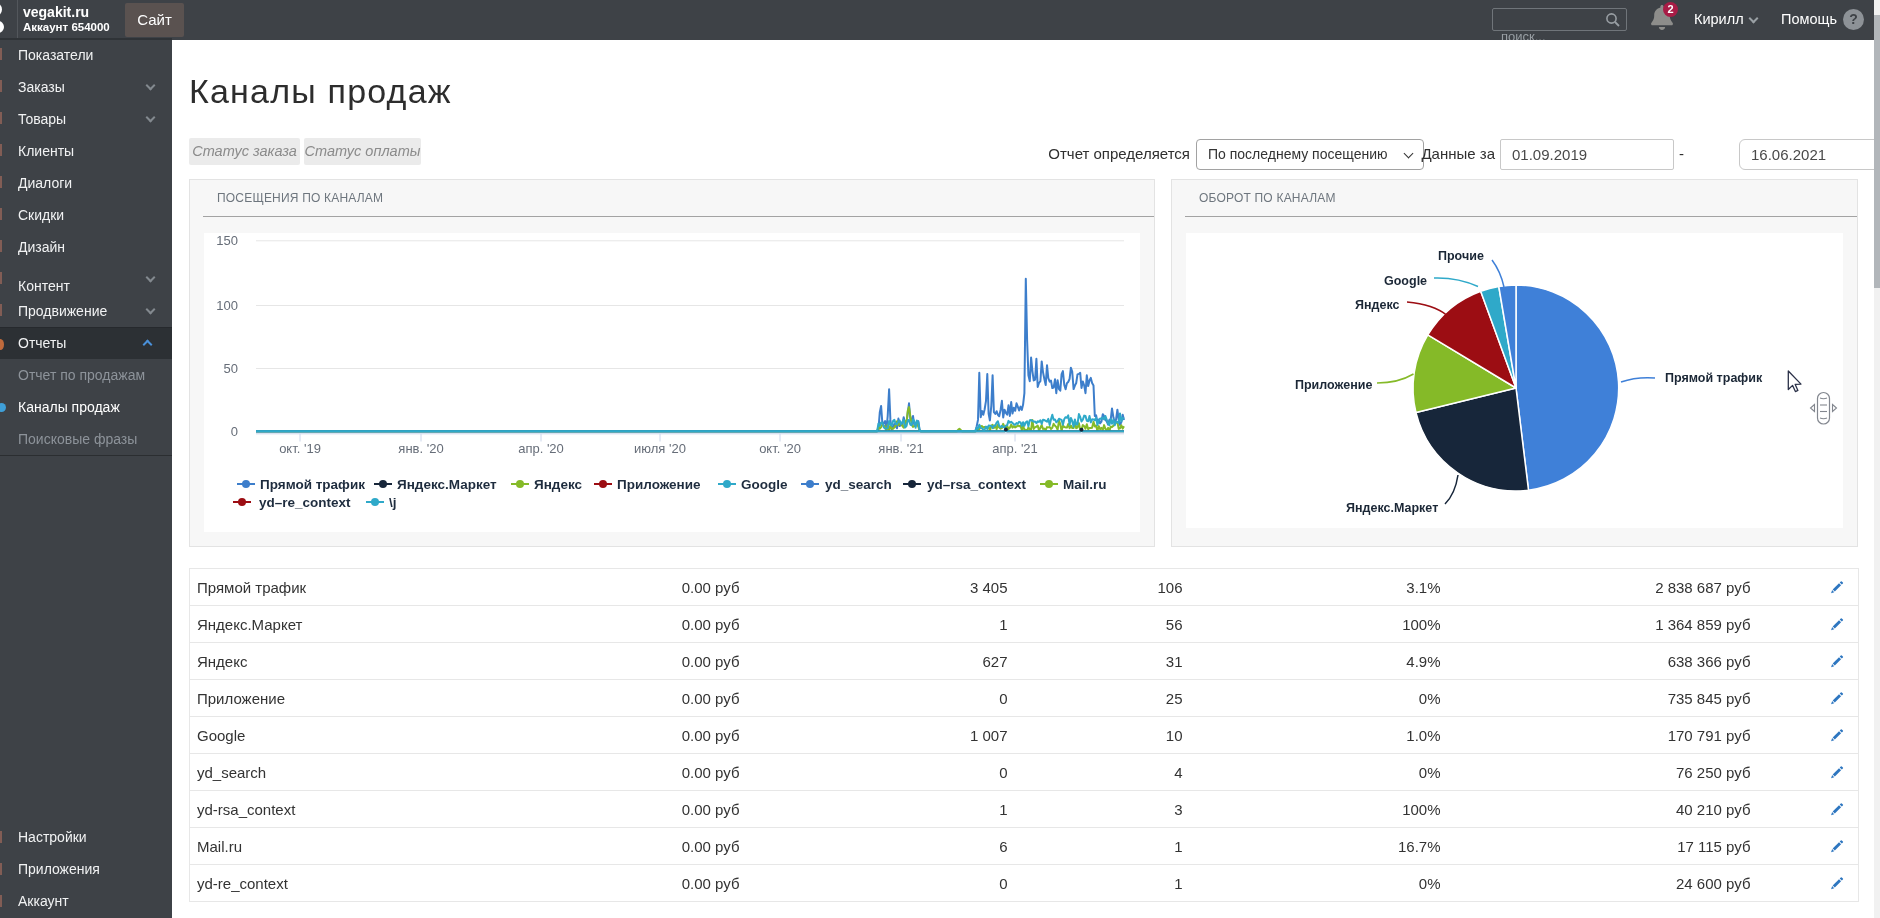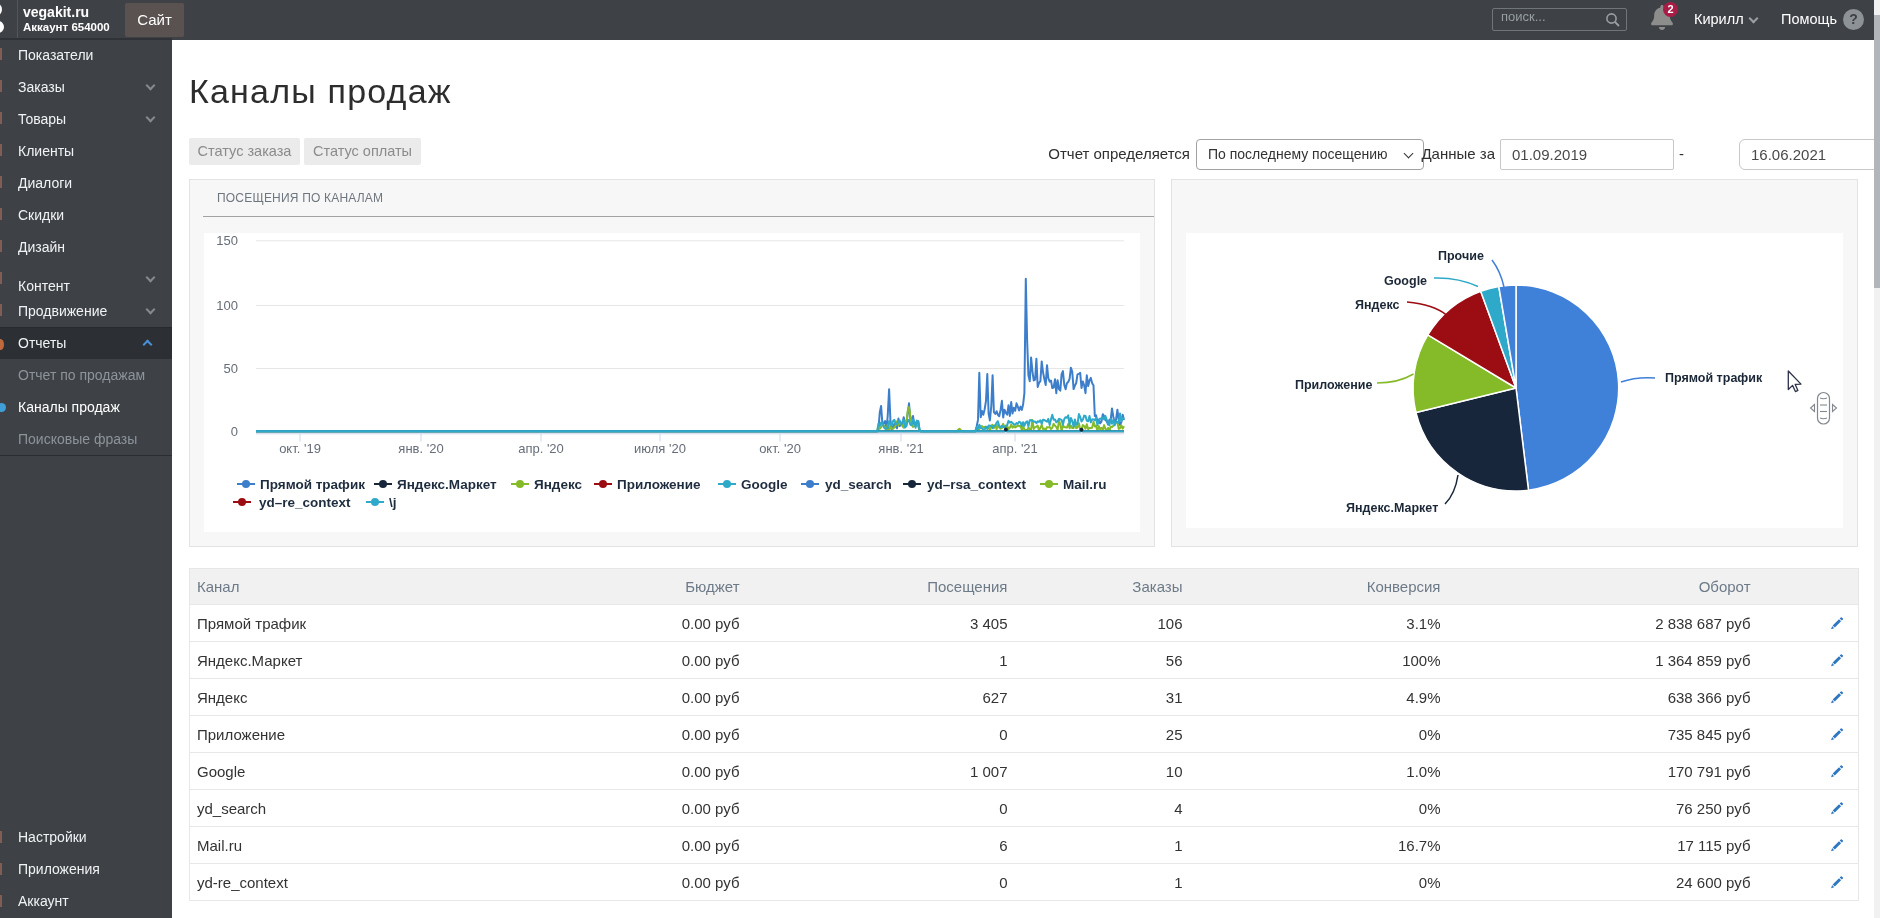--- a/index.html
+++ b/index.html
@@ -10,21 +10,21 @@
 
 #topbar{position:absolute;left:0;top:0;width:1874px;height:40px;background:#3e4247;z-index:30;overflow:hidden;}
 #topbar .logo1{position:absolute;left:-14px;top:2px;width:16px;height:15px;border:4px solid #fff;border-radius:50%;}
 #topbar .logo2{position:absolute;left:-8px;top:21px;width:12px;height:12px;background:#fff;border-radius:50%;}
 #topbar .logosep{position:absolute;left:17px;top:0;width:1px;height:40px;background:#53575c;}
 .site-name{position:absolute;left:23px;top:4px;color:#fff;font-size:14px;font-weight:bold;}
 .acct{position:absolute;left:23px;top:21px;color:#fff;font-size:11.5px;font-weight:bold;}
 .btn-site{position:absolute;left:125px;top:3px;width:59px;height:34px;background:#5a5250;color:#fff;
   font-size:15px;text-align:center;line-height:34px;border-radius:2px;}
 .search{position:absolute;left:1492px;top:8px;width:135px;height:23px;border:1px solid #70757a;border-radius:2px;}
-.search span{position:absolute;left:8px;top:0;color:#989ea3;font-size:13px;}
+.search span{position:absolute;left:8px;top:20px;color:#989ea3;font-size:13px;}
 .search svg{position:absolute;right:5px;top:3px;}
 .bell{position:absolute;}
 .badge{position:absolute;left:1663px;top:2px;width:15px;height:15px;background:#a81c46;border-radius:50%;
   color:#fff;font-size:11px;font-weight:bold;text-align:center;line-height:15px;}
 .uname{position:absolute;left:1694px;top:11px;color:#fff;font-size:14.5px;}
 .chev-d{position:absolute;left:1750px;top:15px;width:7px;height:7px;border-right:2px solid #9aa0a5;border-bottom:2px solid #9aa0a5;transform:rotate(45deg);}
 .help{position:absolute;left:1781px;top:11px;color:#fff;font-size:14.5px;}
 .qcirc{position:absolute;left:1843px;top:9px;width:21px;height:21px;background:#8d9297;border-radius:50%;
   color:#3e4247;font-size:14px;font-weight:bold;text-align:center;line-height:21px;}
 
@@ -33,21 +33,21 @@
 .mi.sub{color:#8d939a;}
 .mi.subact{color:#fff;}
 .chev{position:absolute;left:147px;width:7px;height:7px;border-right:2px solid #83898f;border-bottom:2px solid #83898f;transform:rotate(45deg);}
 .chevup{position:absolute;left:144px;width:7px;height:7px;border-right:2px solid #4a90d9;border-bottom:2px solid #4a90d9;transform:rotate(-135deg);}
 .actrow{position:absolute;left:0;top:287px;width:172px;height:32px;background:#2c3034;border-top:1px solid #26292d;}
 .subsep{position:absolute;left:0;top:415px;width:172px;height:1px;background:#2b2e31;}
 .sliver{position:absolute;left:0;width:2px;height:12px;background:#8e6258;opacity:0.85;}
 .bluedot{position:absolute;left:-3px;top:363px;width:9px;height:9px;background:#3f9fd8;border-radius:50%;}
 
 h1{position:absolute;left:189px;top:72px;font-size:34px;font-weight:normal;color:#2d2d2d;letter-spacing:1.2px;}
-.fbtn{position:absolute;top:138px;height:27px;background:#ebebeb;border-radius:2px;color:#8b8b8b;font-size:14.5px;text-align:center;line-height:27px;}
+.fbtn{position:absolute;top:138px;height:27px;background:#ebebeb;border-radius:2px;color:#8b8b8b;font-size:14.5px;text-align:center;line-height:27px;font-style:italic;}
 .flabel{position:absolute;top:145px;font-size:15px;color:#2f2f2f;}
 .fsel{position:absolute;left:1196px;top:139px;width:228px;height:31px;border:1px solid #a2a2a2;border-radius:4px;background:#fff;
   font-size:14px;color:#333;line-height:29px;padding-left:11px;}
 .fsel .sc{position:absolute;right:11px;top:10px;width:7px;height:7px;border-right:1.7px solid #333;border-bottom:1.7px solid #333;transform:rotate(45deg);}
 .finp{position:absolute;top:139px;height:31px;border:1px solid #c8c8c8;border-radius:2px;background:#fff;
   font-size:15px;color:#4a4a4a;line-height:29px;padding-left:11px;}
 
 .panel{position:absolute;top:179px;height:368px;background:#f7f7f7;border:1px solid #e3e3e3;}
 .phead{position:absolute;left:13px;top:0;right:0;height:37px;border-bottom:1px solid #a3a3a3;
   color:#6e767e;font-size:12px;line-height:37px;padding-left:14px;letter-spacing:0.2px;}
@@ -206,20 +206,21 @@
         <circle cx="38" cy="269" r="4" fill="#9c0d13"></circle>
         <text x="55" y="274" font-size="13.5" font-weight="bold" fill="#1e2c3e">yd–re_context</text>
         <line x1="162" y1="269" x2="180" y2="269" stroke="#2fa9c9" stroke-width="2"></line>
         <circle cx="171" cy="269" r="4" fill="#2fa9c9"></circle>
         <text x="185" y="274" font-size="13.5" font-weight="bold" fill="#1e2c3e">\j</text>
       </svg>
   </div>
 </div>
 
 <div class="panel" style="left:1171px;width:687px;">
+  <div class="phead">ОБОРОТ ПО КАНАЛАМ</div>
   <div class="pwhite" style="left:14px;top:53px;width:657px;height:295px;">
     <svg width="657" height="295" viewBox="0 0 657 295" style="position:absolute;left:0;top:0;font-family:'Liberation Sans',sans-serif;">
         <path d="M330,155 L330.0,52.0 A103,103 0 0 1 342.5,257.2 Z" fill="#3f80d8" stroke="#fff" stroke-width="1.5" stroke-linejoin="round"></path>
         <path d="M330,155 L342.5,257.2 A103,103 0 0 1 230.0,179.6 Z" fill="#17263a" stroke="#fff" stroke-width="1.5" stroke-linejoin="round"></path>
         <path d="M330,155 L230.0,179.6 A103,103 0 0 1 241.8,101.9 Z" fill="#85ba28" stroke="#fff" stroke-width="1.5" stroke-linejoin="round"></path>
         <path d="M330,155 L241.8,101.9 A103,103 0 0 1 294.7,58.2 Z" fill="#9c0d13" stroke="#fff" stroke-width="1.5" stroke-linejoin="round"></path>
         <path d="M330,155 L294.7,58.2 A103,103 0 0 1 312.8,53.5 Z" fill="#2fa9c9" stroke="#fff" stroke-width="1.5" stroke-linejoin="round"></path>
         <path d="M330,155 L312.8,53.5 A103,103 0 0 1 330.0,52.0 Z" fill="#3f80d8" stroke="#fff" stroke-width="1.5" stroke-linejoin="round"></path>
         <path d="M469,145 C456,144 445,145.5 435,149" fill="none" stroke="#3f80d8" stroke-width="1.5"></path>
         <path d="M259,271 C266,264 270.5,252 272,242" fill="none" stroke="#17263a" stroke-width="1.5"></path>
@@ -241,29 +242,20 @@
   <colgroup>
     <col style="width:271px;">
       <col style="width:286px;">
       <col style="width:268px;">
     <col style="width:175px;">
       <col style="width:258px;">
       <col style="width:310px;">
       <col style="width:101px;">
   </colgroup>
   <tbody>
-      <tr>
-        <th>Канал</th>
-        <th class="r">Бюджет</th>
-        <th class="r">Посещения</th>
-        <th class="r">Заказы</th>
-        <th class="r">Конверсия</th>
-        <th class="r">Оборот</th>
-        <th></th>
-      </tr>
   <tr>
         <td>Прямой трафик</td>
         <td class="r">0.00 руб</td>
         <td class="r">3 405</td>
         <td class="r">106</td>
         <td class="r">3.1%</td>
         <td class="r">2 838 687 руб</td>
         <td>
           <svg class="pencil" width="15" height="15" viewBox="0 0 15 15">
             <path d="M1.1 13.2 L2.1 10.1 L4.2 12.2 Z" fill="#2d76c0"></path>
@@ -332,20 +324,35 @@
           </svg>
         </td>
       </tr>
 <tr>
         <td>yd_search</td>
         <td class="r">0.00 руб</td>
         <td class="r">0</td>
         <td class="r">4</td>
         <td class="r">0%</td>
         <td class="r">76 250 руб</td>
+        <td>
+          <svg class="pencil" width="15" height="15" viewBox="0 0 15 15">
+            <path d="M1.1 13.2 L2.1 10.1 L4.2 12.2 Z" fill="#2d76c0"></path>
+            <path d="M2.7 9.5 L9.0 3.2 L11.1 5.3 L4.8 11.6 Z" fill="#2d76c0"></path>
+            <path d="M9.7 2.5 L10.8 1.4 Q11.3 0.9 11.8 1.4 L12.9 2.5 Q13.4 3.0 12.9 3.5 L11.8 4.6 Z" fill="#2d76c0"></path>
+          </svg>
+        </td>
+      </tr>
+<tr>
+        <td>yd-rsa_context</td>
+        <td class="r">0.00 руб</td>
+        <td class="r">1</td>
+        <td class="r">3</td>
+        <td class="r">100%</td>
+        <td class="r">40 210 руб</td>
         <td>
           <svg class="pencil" width="15" height="15" viewBox="0 0 15 15">
             <path d="M1.1 13.2 L2.1 10.1 L4.2 12.2 Z" fill="#2d76c0"></path>
             <path d="M2.7 9.5 L9.0 3.2 L11.1 5.3 L4.8 11.6 Z" fill="#2d76c0"></path>
             <path d="M9.7 2.5 L10.8 1.4 Q11.3 0.9 11.8 1.4 L12.9 2.5 Q13.4 3.0 12.9 3.5 L11.8 4.6 Z" fill="#2d76c0"></path>
           </svg>
         </td>
       </tr>
 <tr>
         <td>Mail.ru</td>

